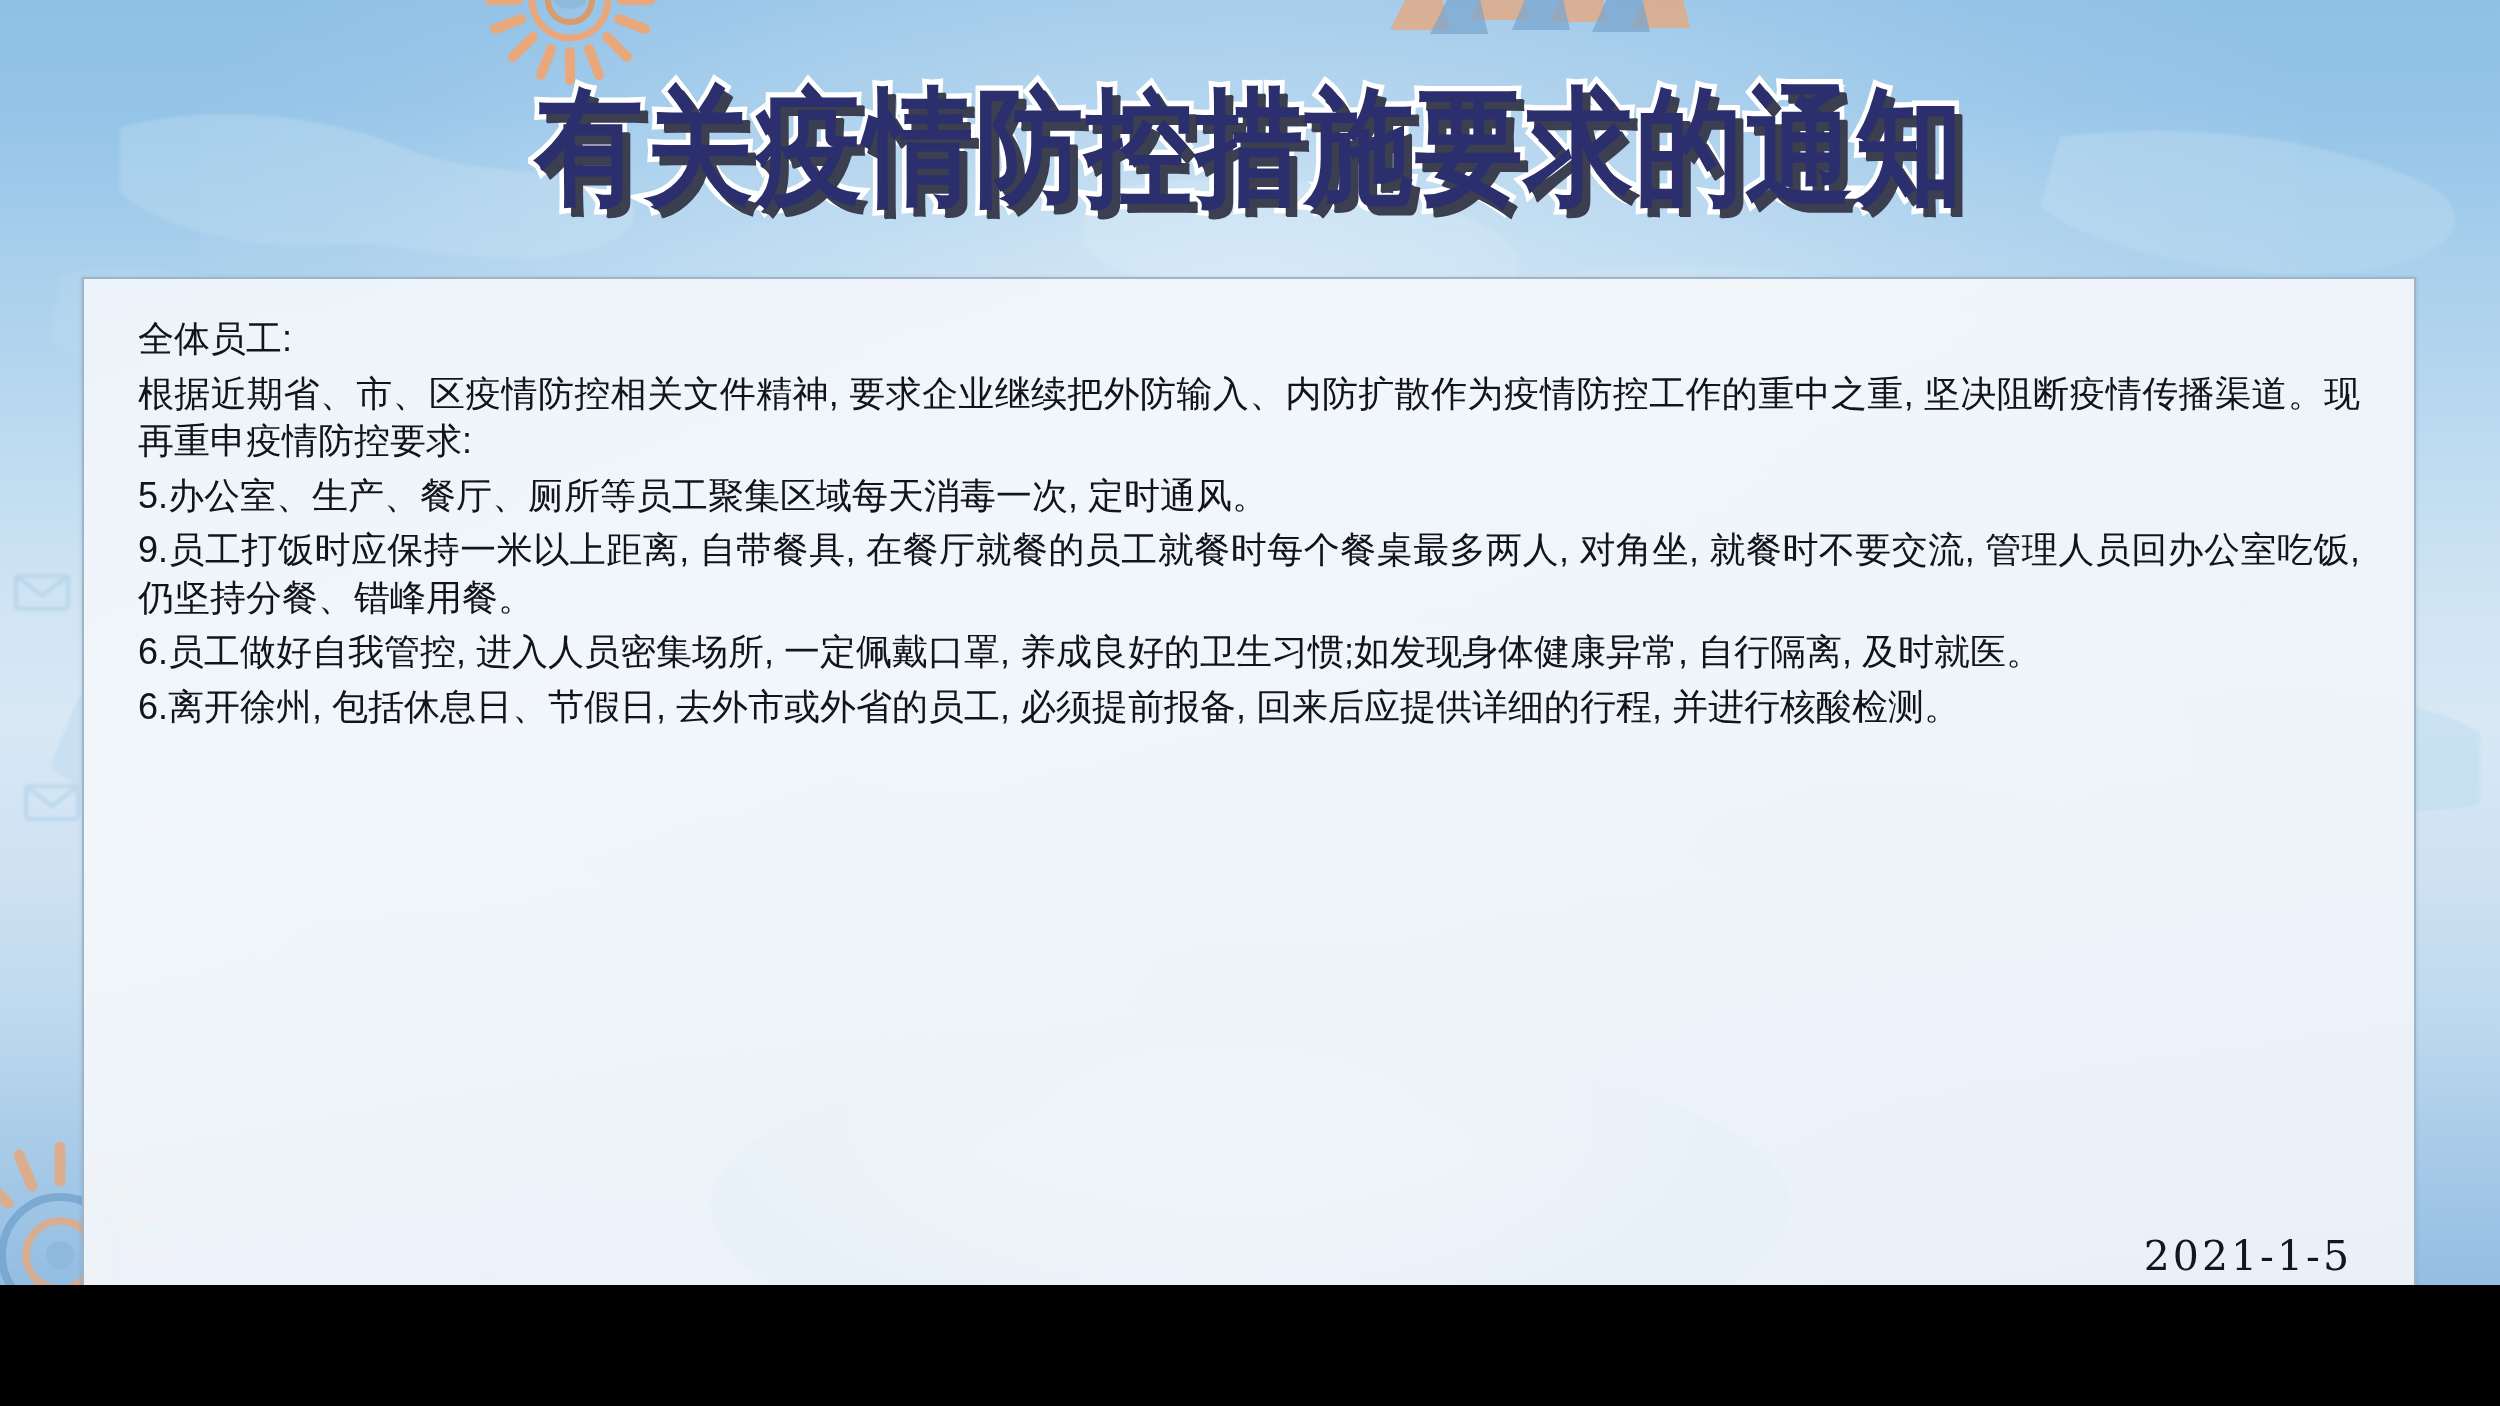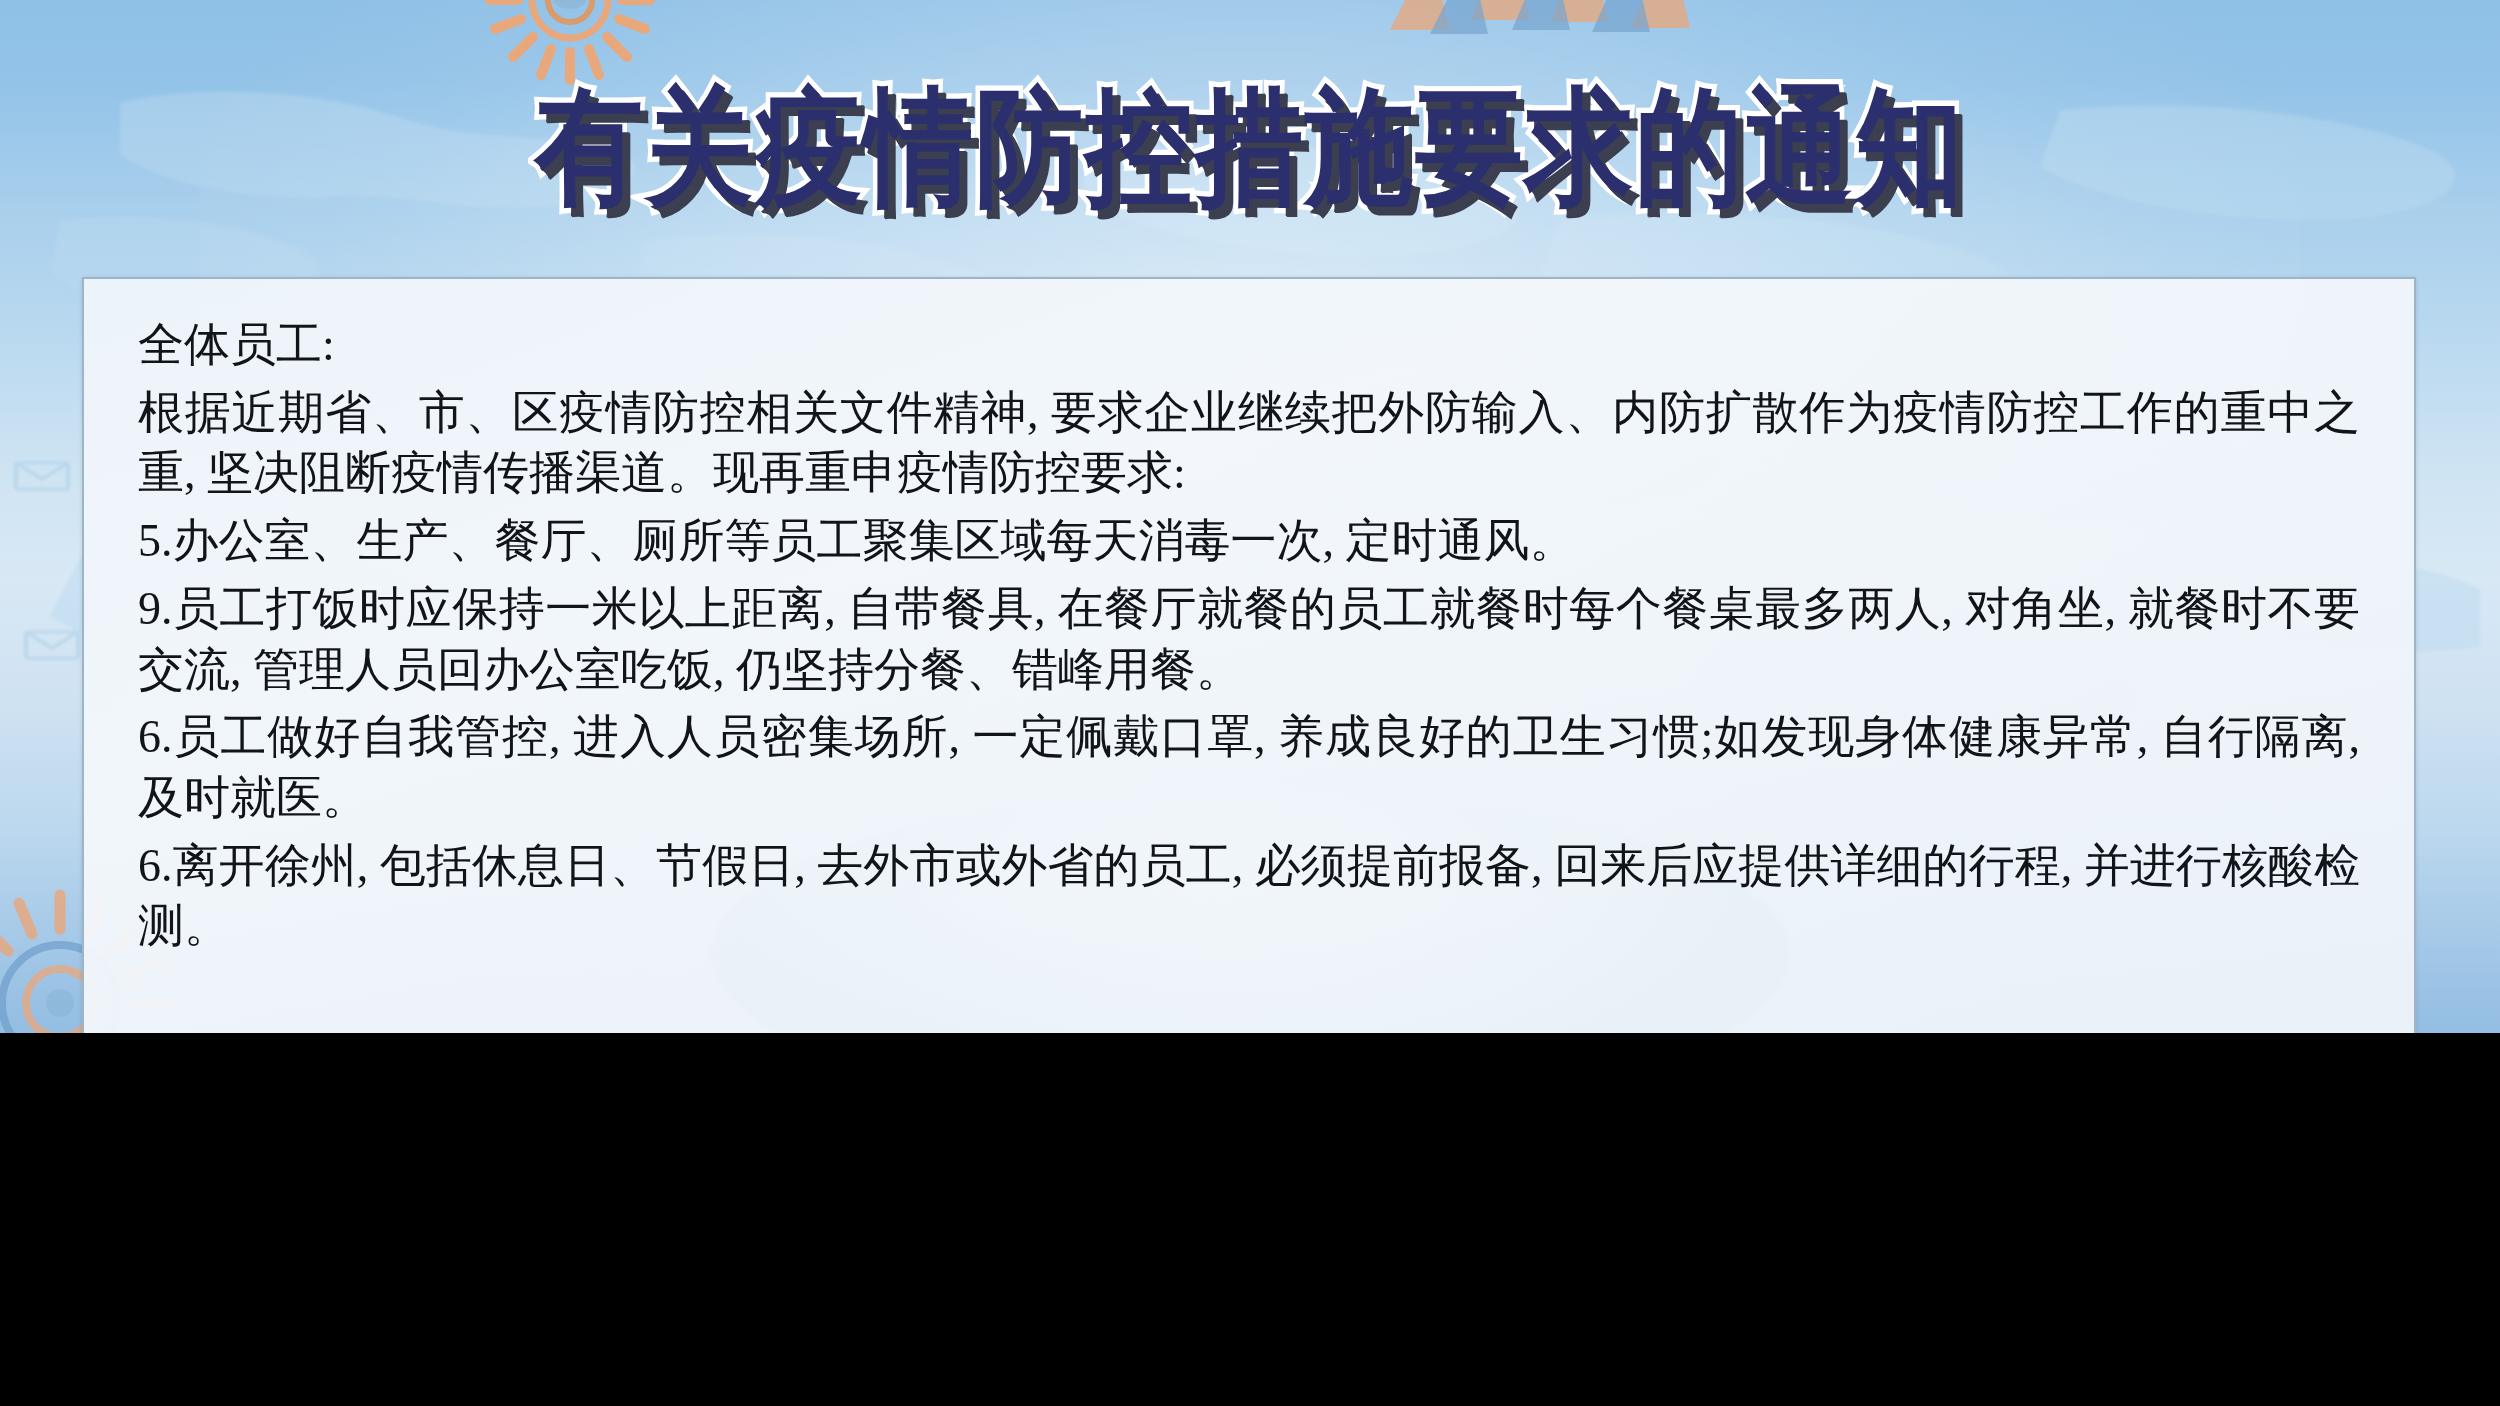--- a/index.html
+++ b/index.html
@@ -4,21 +4,21 @@
 <title>有关疫情防控措施要求的通知</title>
 <style>
   html, body {
     margin: 0;
     padding: 0;
     background: #000;
   }
   #stage {
     position: relative;
     width: 2500px;
-    height: 1033px;
+    height: 1285px;
     overflow: hidden;
     font-family: "Liberation Sans", "DejaVu Sans", sans-serif;
   }
 
   
   .bg-base {
     position: absolute;
     inset: 0;
     background:
       linear-gradient(180deg,
@@ -159,22 +159,22 @@
     z-index: 5;
     overflow: hidden;
   }
   .panel-inner {
     position: relative;
     padding: 36px 54px 0 54px;
     height: 100%;
     box-sizing: border-box;
   }
   .body-text {
-    font-family: Liberation Serif, serif;
-    font-size: 46px;
+    font-family: Liberation Sans, sans-serif;
+    font-size: 36px;
     line-height: 1.32;
     color: #111418;
     letter-spacing: 0px;
   }
   .body-text p {
     margin: 0 0 7px 0;
     text-align: justify;
     text-justify: inter-character;
   }
   .date-line {

